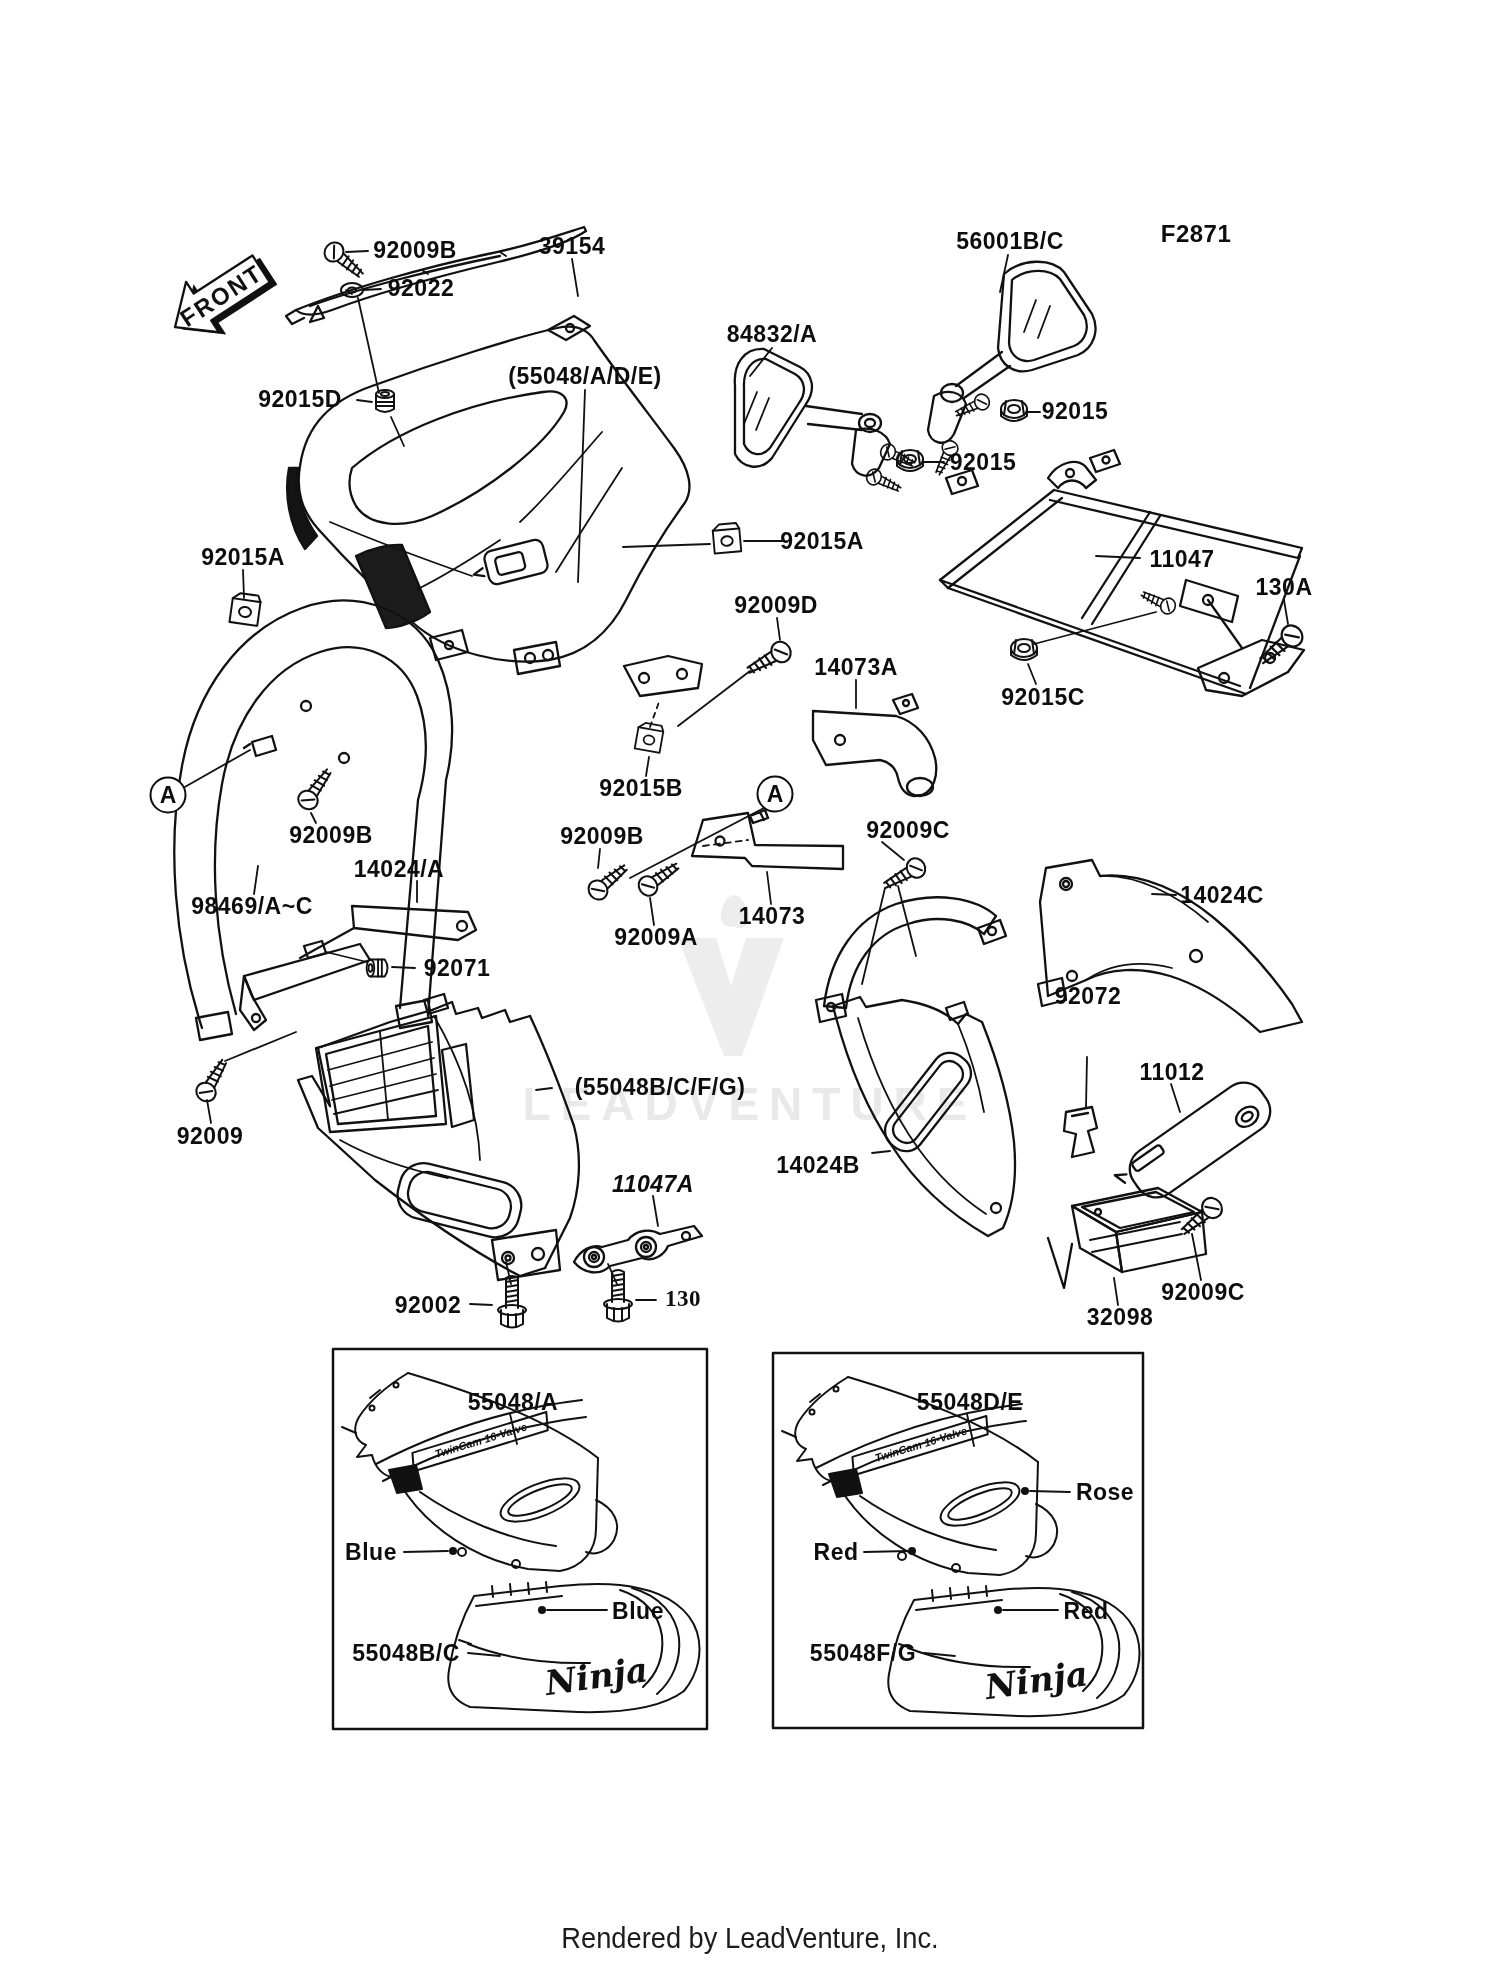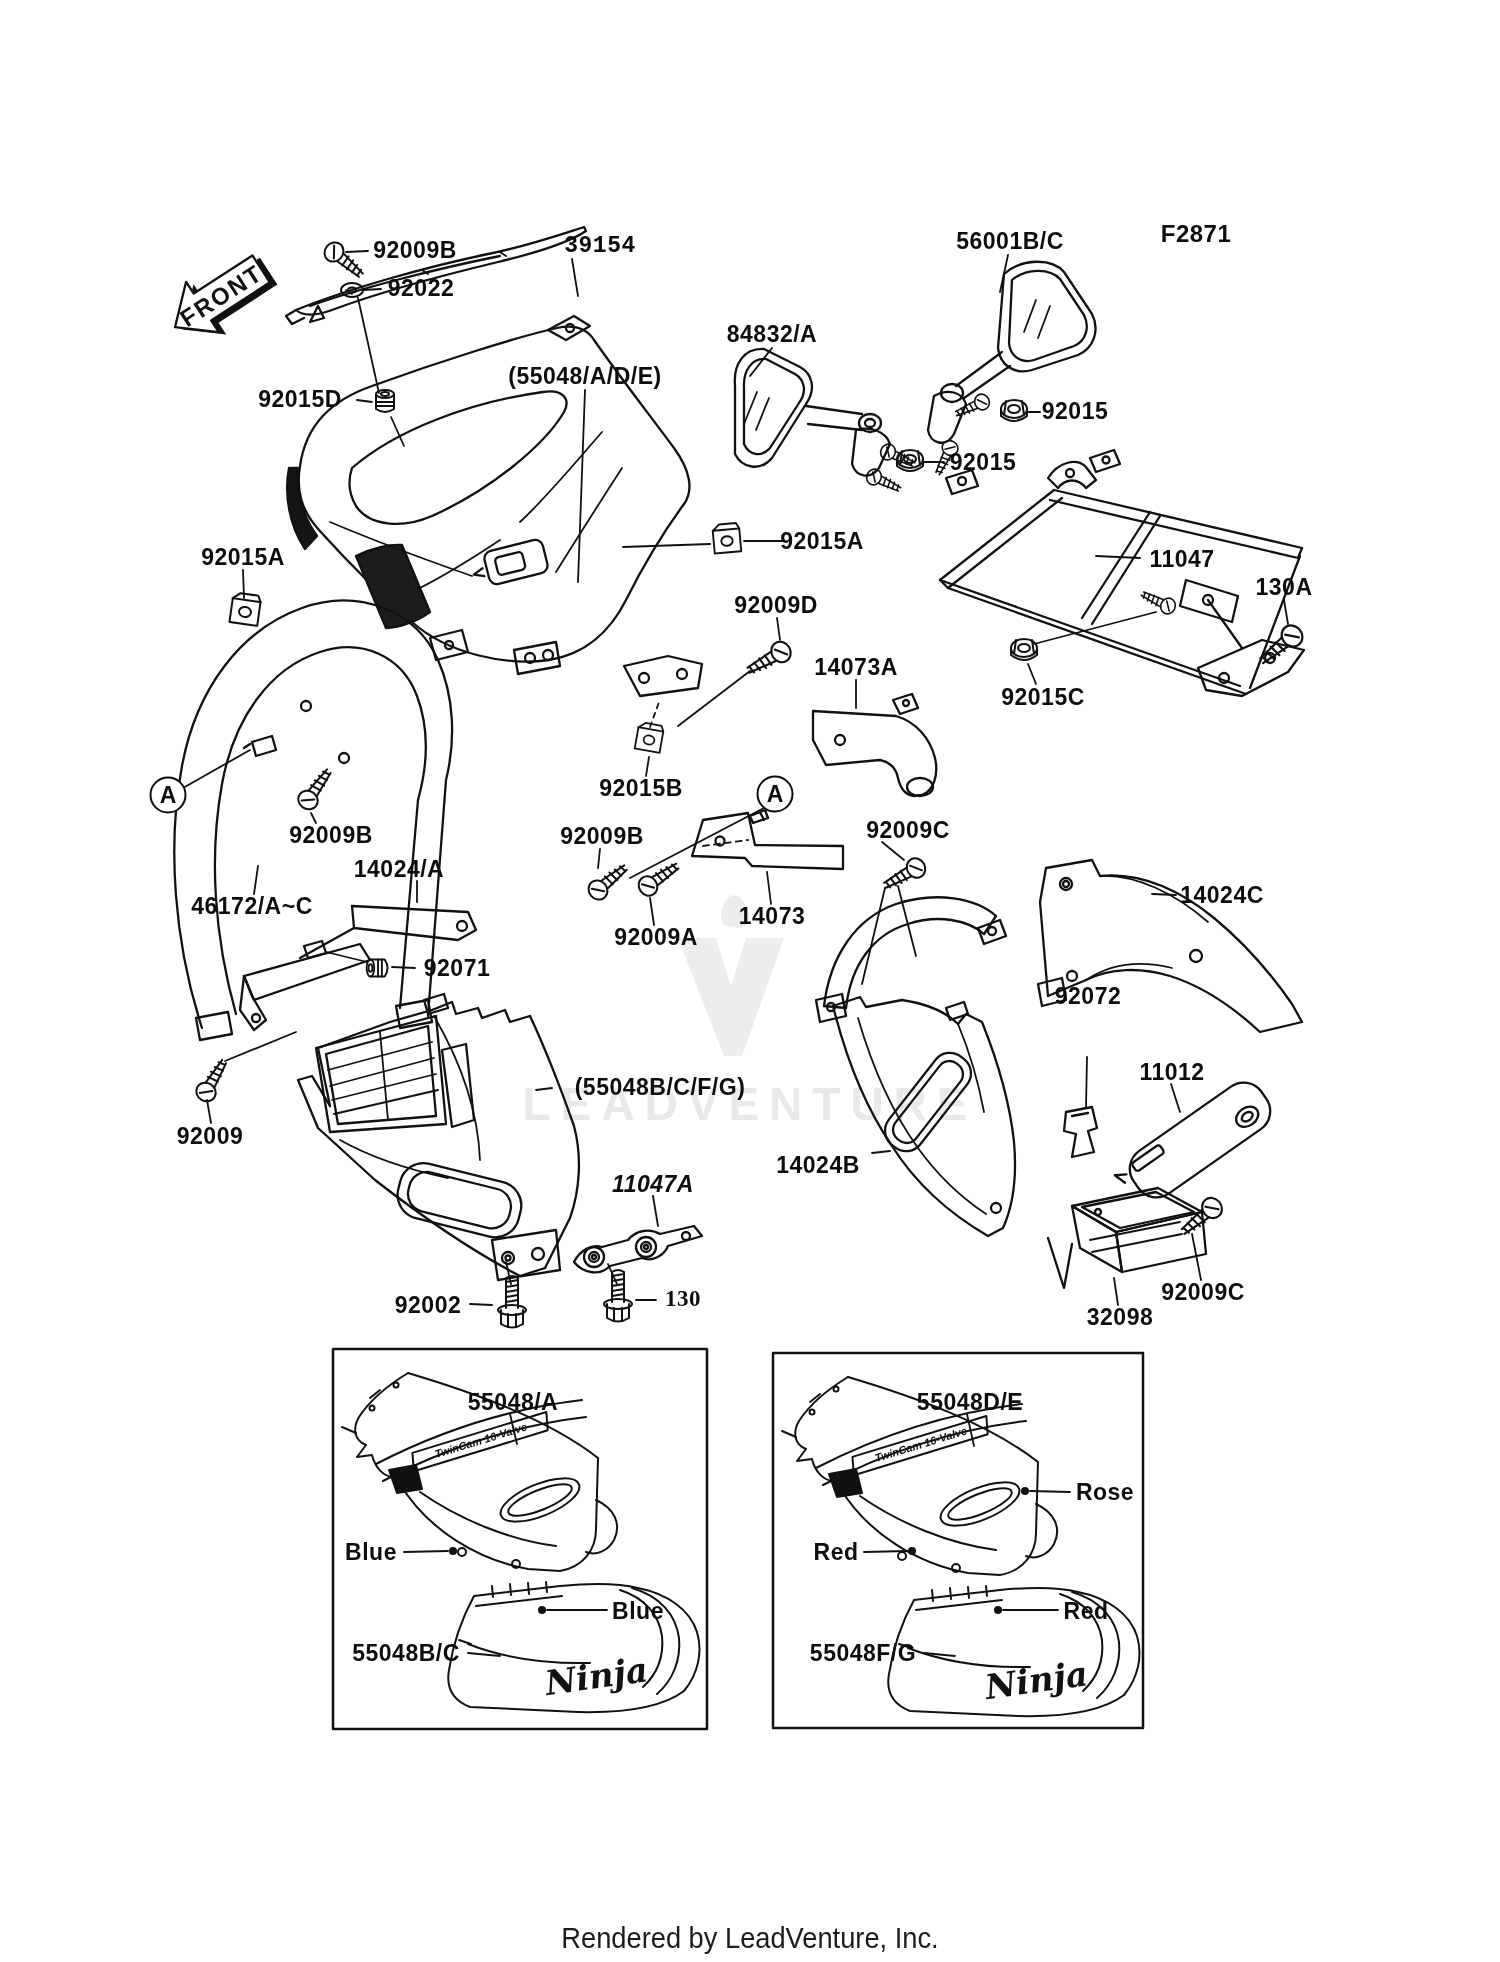--- a/index.html
+++ b/index.html
@@ -395,21 +395,21 @@
     <text transform="translate(482,1444) rotate(-17)" text-anchor="middle" font-size="11" font-style="italic" font-weight="bold">TwinCam 16-Valve</text>
     <text transform="translate(922,1448) rotate(-17)" text-anchor="middle" font-size="11" font-style="italic" font-weight="bold">TwinCam 16-Valve</text>
     <text transform="translate(598,1688) rotate(-8)" text-anchor="middle" font-size="34" font-style="italic" font-weight="bold" font-family="DejaVu Serif, serif">Ninja</text>
     <text transform="translate(1038,1692) rotate(-8)" text-anchor="middle" font-size="34" font-style="italic" font-weight="bold" font-family="DejaVu Serif, serif">Ninja</text>
   </g>
 </svg>
 
   <div id="labels">
       <span class="plabel" style="left: 415px; top: 250px;">92009B</span>
       <span class="plabel" style="left: 421px; top: 288px;">92022</span>
-      <span class="plabel" style="left: 600px; top: 246px; font-family: Liberation Mono, monospace;">39154</span>
+      <span class="plabel" style="left: 572px; top: 246px;">39154</span>
       <span class="plabel" style="left: 1010px; top: 241px;">56001B/C</span>
       <span class="plabel" style="left: 1196px; top: 234px; font-size: 24px;">F2871</span>
       <span class="plabel" style="left: 772px; top: 334px;">84832/A</span>
       <span class="plabel" style="left: 300px; top: 399px;">92015D</span>
       <span class="plabel" style="left: 585px; top: 376px;">(55048/A/D/E)</span>
       <span class="plabel" style="left: 1075px; top: 411px;">92015</span>
       <span class="plabel" style="left: 983px; top: 462px;">92015</span>
       <span class="plabel" style="left: 243px; top: 557px;">92015A</span>
       <span class="plabel" style="left: 822px; top: 541px;">92015A</span>
       <span class="plabel" style="left: 1182px; top: 559px;">11047</span>
@@ -417,21 +417,21 @@
       <span class="plabel" style="left: 776px; top: 605px;">92009D</span>
       <span class="plabel" style="left: 856px; top: 667px;">14073A</span>
       <span class="plabel" style="left: 1043px; top: 697px;">92015C</span>
       <span class="plabel" style="left: 641px; top: 788px;">92015B</span>
       <span class="plabel" style="left: 331px; top: 835px;">92009B</span>
       <span class="plabel" style="left: 602px; top: 836px;">92009B</span>
       <span class="plabel" style="left: 656px; top: 937px;">92009A</span>
       <span class="plabel" style="left: 772px; top: 916px;">14073</span>
       <span class="plabel" style="left: 908px; top: 830px;">92009C</span>
       <span class="plabel" style="left: 1222px; top: 895px;">14024C</span>
-      <span class="plabel" style="left: 252px; top: 906px;">46172/A~C</span>
+      <span class="plabel" style="left: 252px; top: 906px;">98469/A~C</span>
       <span class="plabel" style="left: 399px; top: 869px;">14024/A</span>
       <span class="plabel" style="left: 457px; top: 968px;">92071</span>
       <span class="plabel" style="left: 210px; top: 1136px;">92009</span>
       <span class="plabel" style="left: 660px; top: 1087px;">(55048B/C/F/G)</span>
       <span class="plabel" style="left: 1088px; top: 996px;">92072</span>
       <span class="plabel" style="left: 1172px; top: 1072px;">11012</span>
       <span class="plabel" style="left: 818px; top: 1154px; margin-top: 11px;">14024B</span>
       <span class="plabel" style="left: 1203px; top: 1292px;">92009C</span>
       <span class="plabel" style="left: 1120px; top: 1317px;">32098</span>
       <span class="plabel" style="left: 653px; top: 1184px; font-style: italic;">11047A</span>

